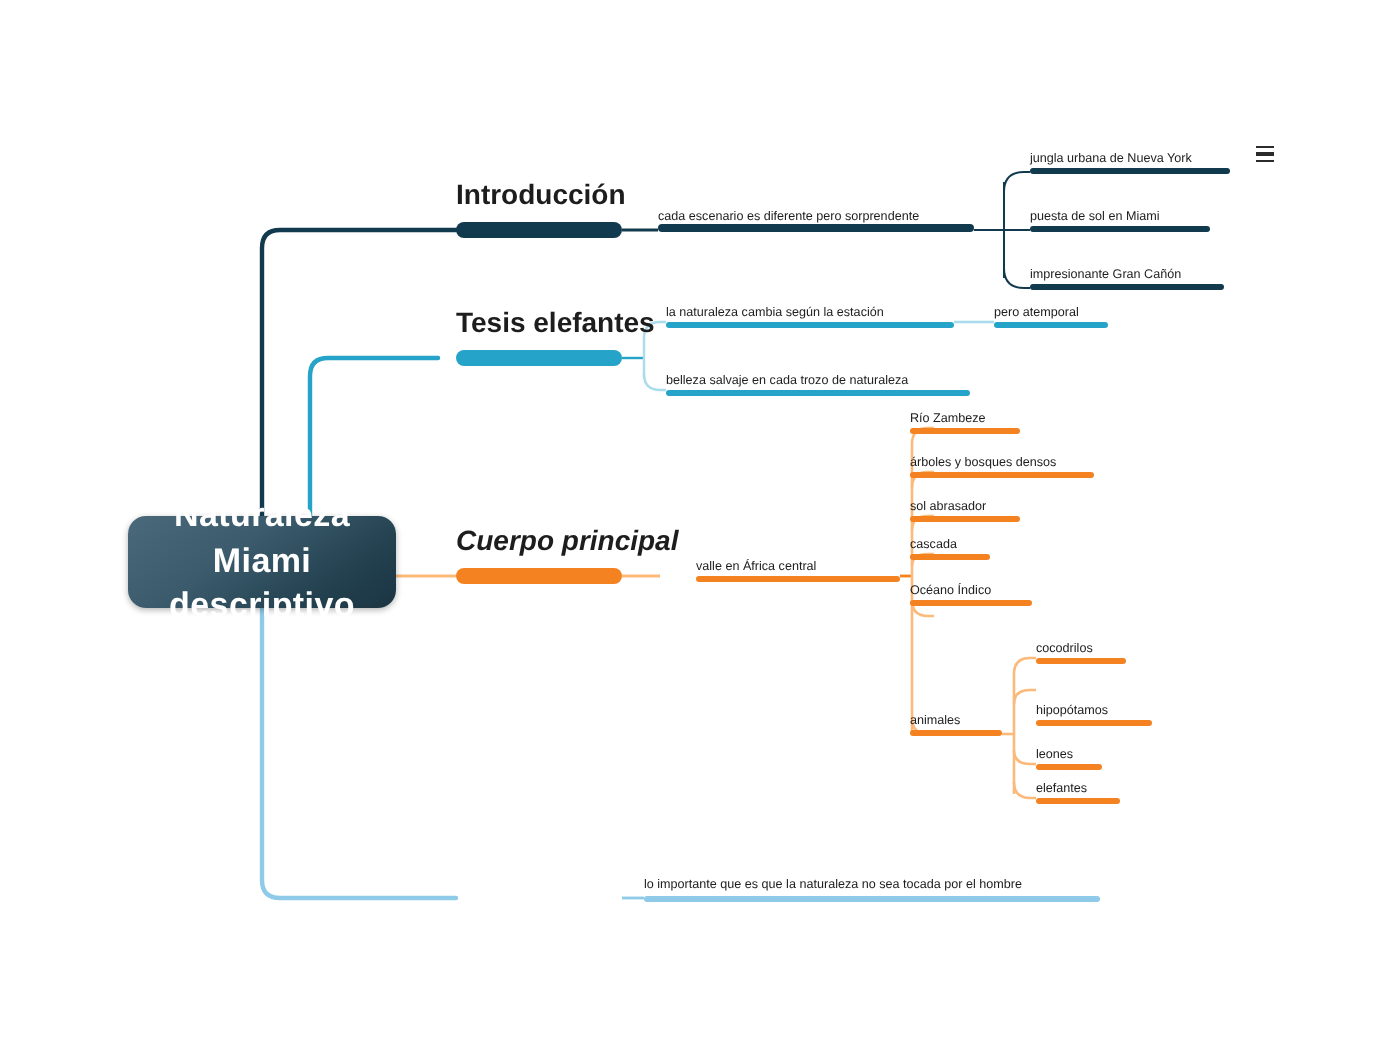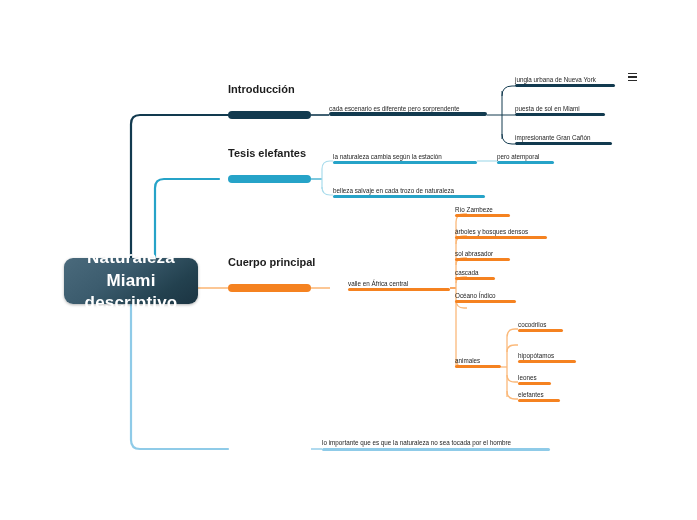--- a/index.html
+++ b/index.html
@@ -61,23 +61,23 @@
   .node .bar {
     position: absolute;
     left: 0;
     bottom: 0;
     height: 3px;
     border-radius: 2px;
   }
 
   
   .node.main .label {
-    font-size: 11px;
+    font-size: 14px;
     font-weight: bold;
-    bottom: 24px;
+    bottom: 14px;
   }
   .node.main .bar {
     height: 8px;
     border-radius: 4px;
   }
 
   
   .node.lvl2 .label { font-size: 6.3px; }
   .node.lvl2 .bar   { height: 3px; }
 
@@ -204,21 +204,21 @@
   <div class="node lvl3" style="left:497px; top:144px; width:57px; height:20px;">
     <span class="label">pero atemporal</span>
     <span class="bar" style="width:57px; background:#26a3c8;"></span>
   </div>
 
   <div class="node lvl2" style="left:333px; top:178px; width:152px; height:20px;">
     <span class="label">belleza salvaje en cada trozo de naturaleza</span>
     <span class="bar" style="width:152px; background:#26a3c8;"></span>
   </div>
 
-  <div class="node main" style="left:228px; top:265px; width:83px; height:27px;">
+  <div class="node main" style="left:228px; top:265px; width:83px; height:27px;font-style:italic;">
     <span class="label">Cuerpo principal</span>
     <span class="bar" style="width:83px; background:#f58220;"></span>
   </div>
 
   <div class="node lvl2" style="left:348px; top:271px; width:102px; height:20px;">
     <span class="label">valle en África central</span>
     <span class="bar" style="width:102px; background:#f58220;"></span>
   </div>
 
   <div class="node lvl3" style="left:455px; top:199px; width:55px; height:18px;">

